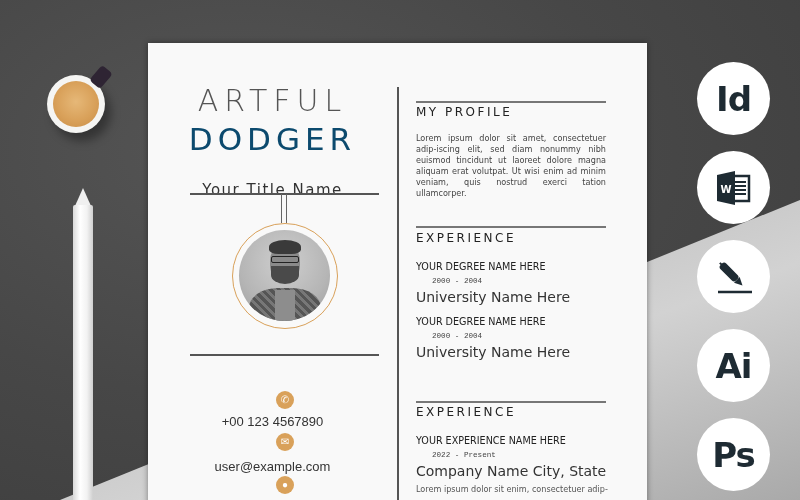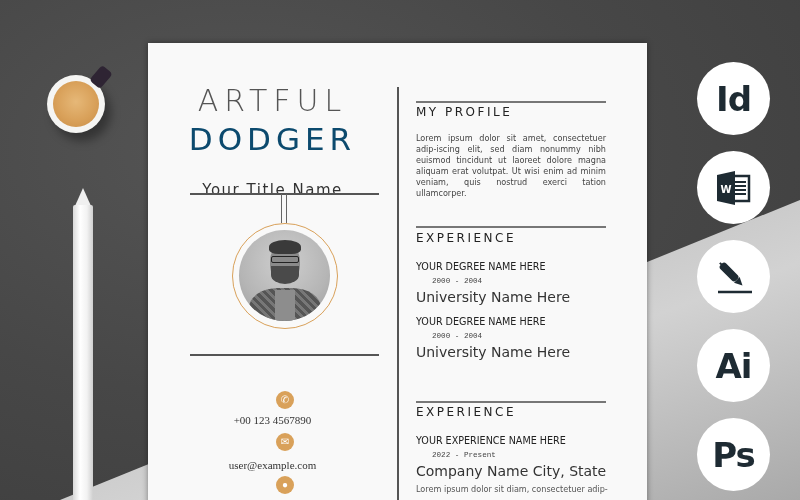--- a/index.html
+++ b/index.html
@@ -115,21 +115,21 @@
       position: absolute; left: 0; width: 100%; top: 315px;
       font-size: 13px; letter-spacing: 2.5px; color: #222;
       font-family: "DejaVu Sans", sans-serif;
     }
     .contact-icon {
       position: absolute; left: 128px; width: 18px; height: 18px; border-radius: 50%;
       background: #d9a15a; color: #fff; font-size: 10px; line-height: 18px; text-align: center;
     }
     .contact-text {
       position: absolute; left: 0; width: 100%;
-      font-size: 11px; color: #333; font-family: Liberation Serif, serif; text-align: center;
+      font-size: 13px; color: #333; font-family: Liberation Sans, sans-serif; text-align: center;
     }
     
     .right-col { position: absolute; left: 268px; top: 0; width: 190px; }
     .hline-right { position: absolute; left: 0; width: 190px; height: 1.5px; background: #777; }
     .section-title {
       position: absolute; left: 0; font-size: 12px; letter-spacing: 2.5px; color: #222;
       font-family: "DejaVu Sans", sans-serif;
     }
     .paragraph {
       position: absolute; left: 0; width: 190px;
@@ -214,21 +214,21 @@
     <div class="item-title" style="top:273px">YOUR DEGREE NAME HERE</div>
     <div class="item-date" style="top:289px">2000 - 2004</div>
     <div class="item-sub" style="top:301px">University Name Here</div>
 
     <div class="hline-right" style="top:358px"></div>
     <div class="section-title" style="top:362px">EXPERIENCE</div>
 
     <div class="item-title" style="top:392px">YOUR EXPERIENCE NAME HERE</div>
     <div class="item-date" style="top:408px">2022 - Present</div>
     <div class="item-sub" style="top:420px">Company Name City, State</div>
-    <div class="paragraph" style="top:441px; white-space:nowrap; color:#555">Lorem ipsum dolor sit diam, consectetuer adip-</div>
+    <div class="paragraph" style="top:441px; white-space:nowrap; color:#555">Lorem ipsum dolor sit enim, consectetuer adip-</div>
   </div>
 </div>
 
 <div class="app-icon" style="top:62px">
   <span class="lbl">Id</span>
 </div>
 
 <div class="app-icon" style="top:151px">
   <svg width="38" height="36" viewBox="0 0 38 36">
     <rect x="14" y="6" width="20" height="25" fill="none" stroke="#1e2b33" stroke-width="2.5"></rect>

